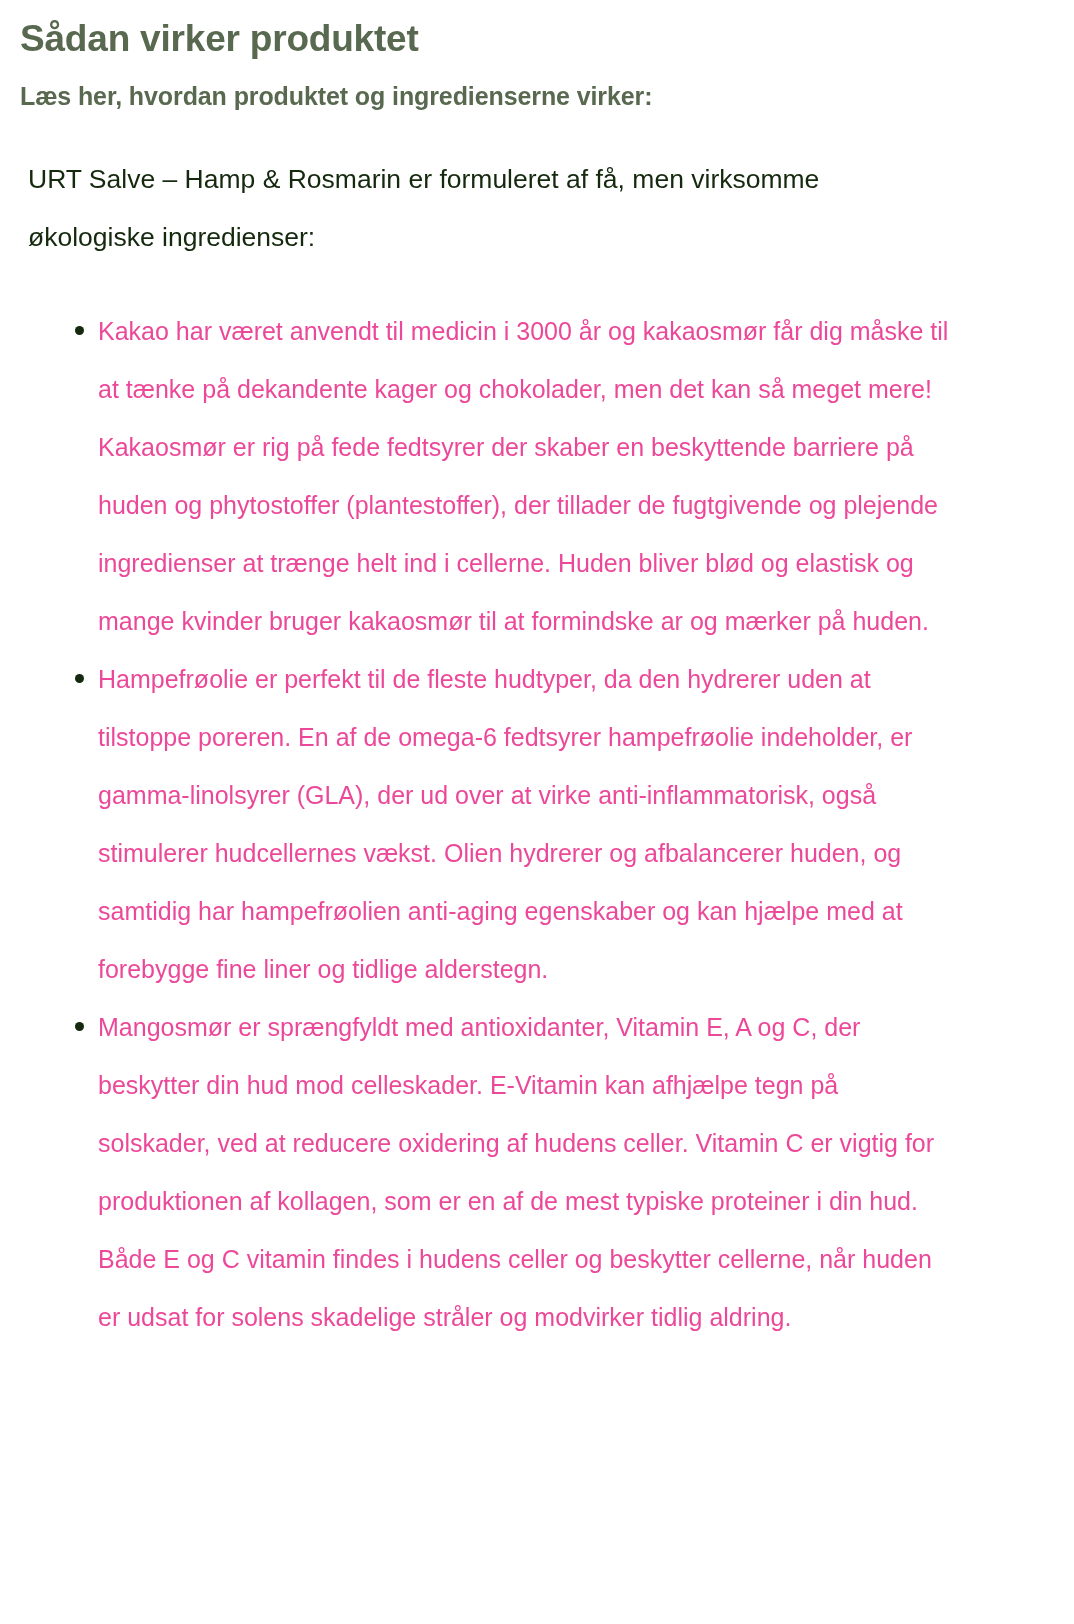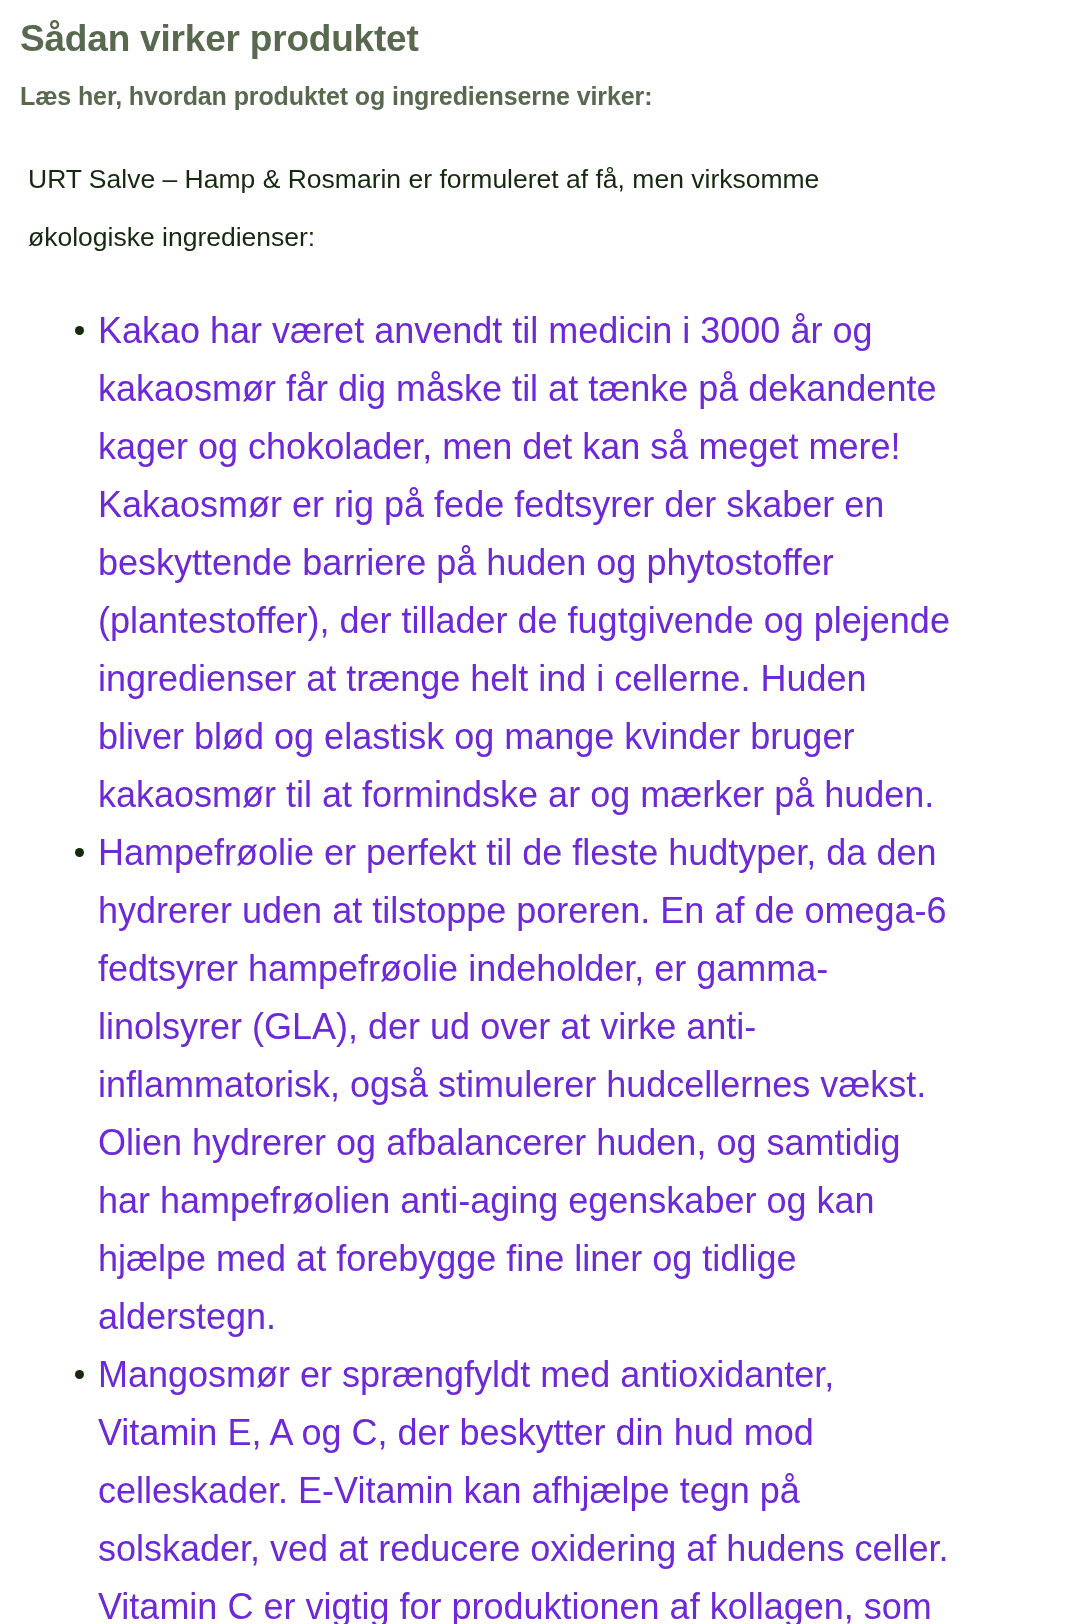--- a/index.html
+++ b/index.html
@@ -59,22 +59,22 @@
   
   .ingredient-list {
     margin: 0;
     padding: 28px 20px 0 20px;
     list-style: none;
   }
 
   .ingredient-item {
     position: relative;
     padding-left: 78px;
-    color: #6d28d9;
-    font-size: 36px;
+    color: #ec4899;
+    font-size: 25px;
     font-weight: 400;
     line-height: 58px;
     max-width: 966px;
   }
 
   .ingredient-item .bullet-marker {
     position: absolute;
     left: 55px;
     top: 24px;
     width: 9px;

